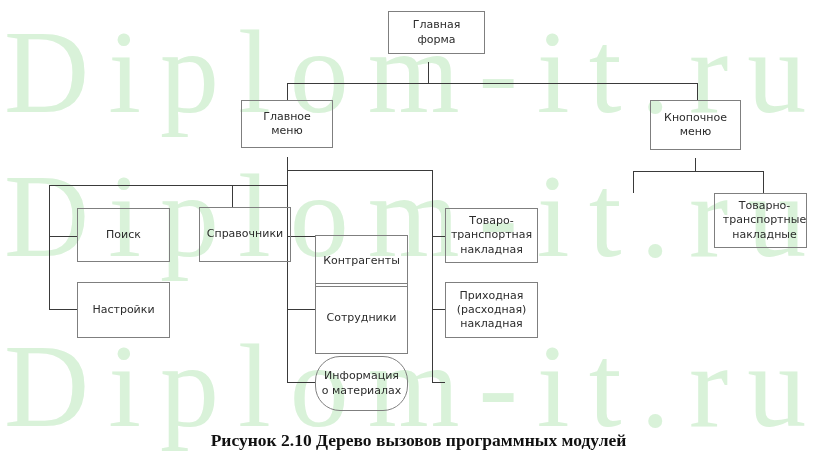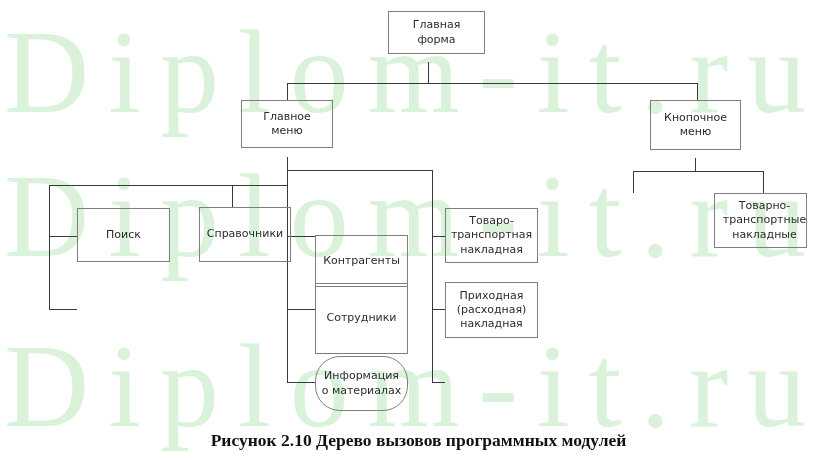--- a/index.html
+++ b/index.html
@@ -69,20 +69,21 @@
     <div class="node" style="left:388px;top:11px;width:97px;height:43px;">Главная форма</div>
 
     <div class="node" style="left:241px;top:100px;width:92px;height:48px;">Главное меню</div>
 
     <div class="node" style="left:650px;top:100px;width:91px;height:50px;">Кнопочное меню</div>
 
     <div class="node" style="left:77px;top:208px;width:93px;height:54px;">Поиск</div>
 
     <div class="node" style="left:199px;top:207px;width:92px;height:55px;">Справочники</div>
 
+    <div class="node" style="left:77px;top:282px;width:93px;height:56px;">Настройки</div>
 
     <div class="node" style="left:315px;top:208px;width:93px;height:52px;margin-top:27px;">Контрагенты</div>
 
     <div class="node" style="left:315px;top:283px;width:93px;height:71px;">Сотрудники</div>
 
     <div class="node" style="left:315px;top:356px;width:93px;height:55px;border-radius:25px;">Информация о материалах</div>
 
     <div class="node" style="left:445px;top:208px;width:93px;height:55px;">Товаро-транспортная накладная</div>
 
     <div class="node" style="left:445px;top:282px;width:93px;height:56px;">Приходная (расходная) накладная</div>

